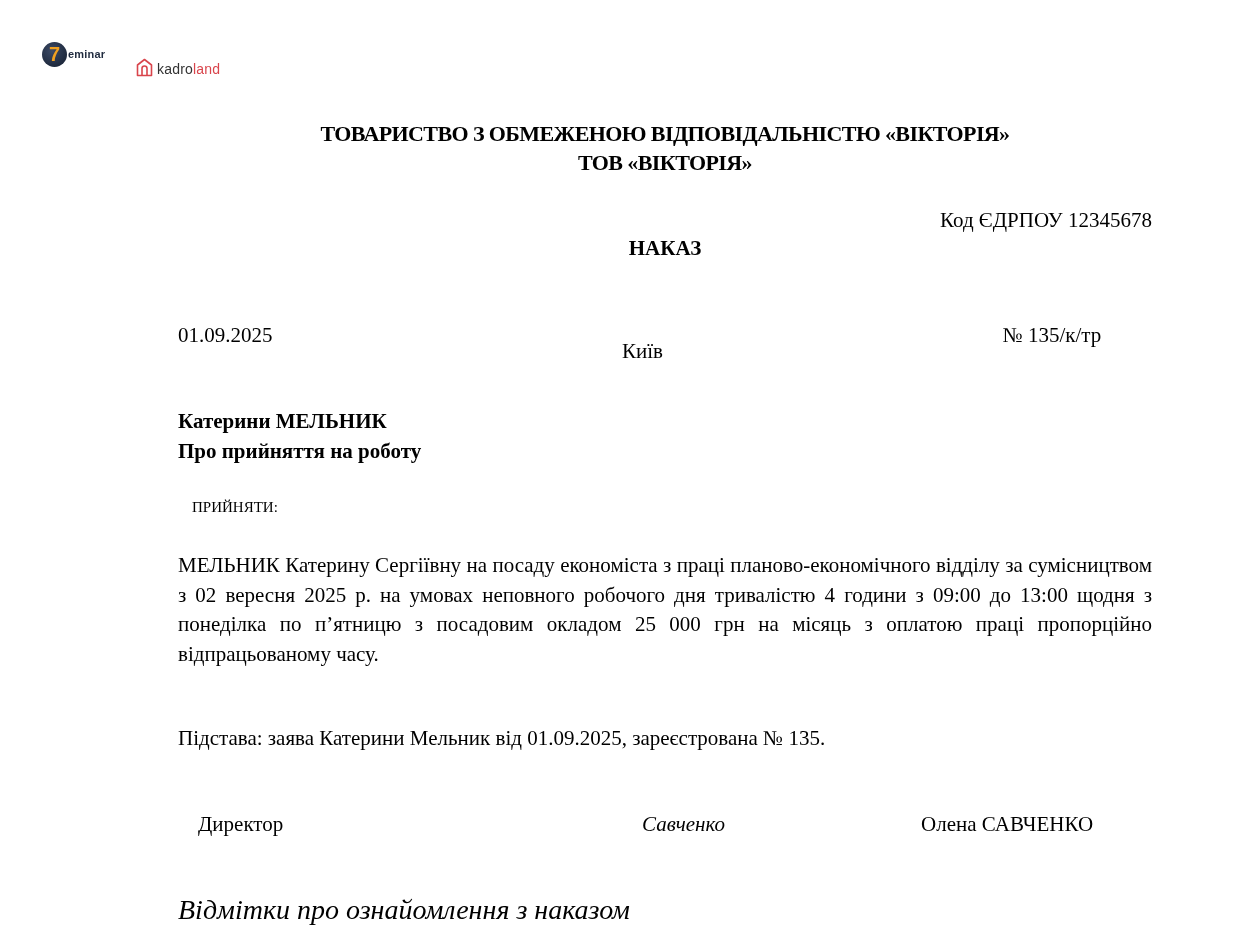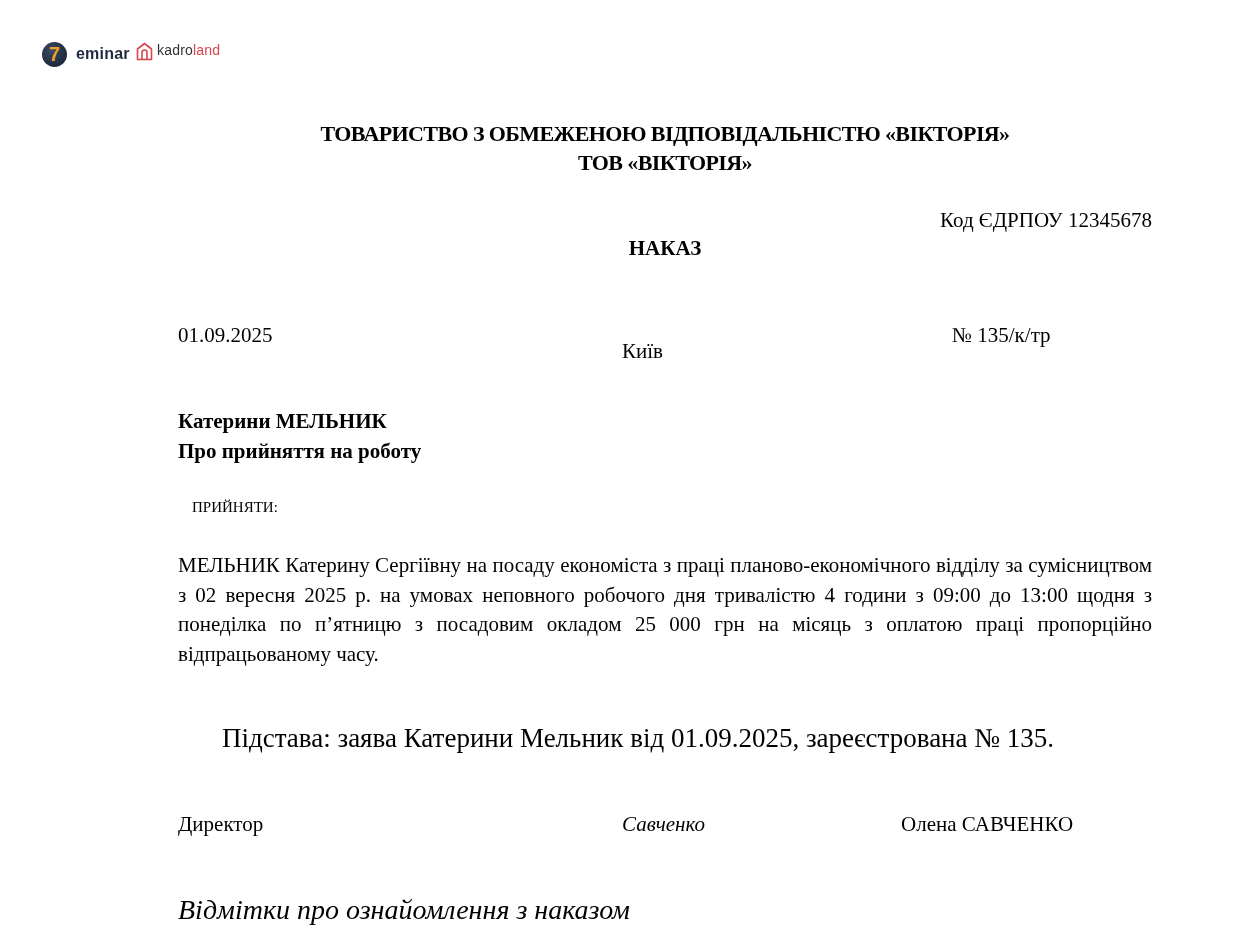--- a/index.html
+++ b/index.html
@@ -28,29 +28,29 @@
       background: radial-gradient(circle at 40% 35%, #3b4a66 0%, #1f2a3e 70%);
       display: flex; align-items: center; justify-content: center;
       color: #f0a020;
       font-family: "Liberation Sans", sans-serif;
       font-weight: bold; font-size: 20px;
       line-height: 1;
     }
     .seven-text {
       font-family: "Liberation Sans", sans-serif;
       font-weight: bold;
-      font-size: 16px;
+      font-size: 11px;
       color: #1f2a3e;
-      margin-left: 9px;
+      margin-left: 1px;
       letter-spacing: 0.2px;
     }
     .logo-kadroland {
-      left: 136px; top: 42px;
+      left: 136px; top: 53px;
       height: 24px;
-      display: flex; align-items: flex-start;
+      display: flex; align-items: flex-end;
     }
     .house-icon {
       width: 17px; height: 19px;
       margin-right: 4px;
     }
     .kadro-text {
       font-family: "Liberation Sans", sans-serif;
       font-size: 14px;
       color: #333;
       letter-spacing: 0.2px;
@@ -88,21 +88,21 @@
     }
 
     
     .meta-row {
       left: 178px; right: 84px; top: 321px;
       display: flex; justify-content: space-between;
       font-size: 21px; line-height: 28px;
     }
     .meta-date { width: 200px; }
     .meta-city { text-align: center; flex: 1; padding-right: 45px; margin-top: 16px; }
-    .meta-number { width: 200px; text-align: left; }
+    .meta-number { width: 200px; text-align: center; }
 
     
     .subject {
       left: 178px; top: 406px;
       font-weight: bold;
       font-size: 21px;
       line-height: 30px;
     }
     .subject div { white-space: nowrap; }
 
@@ -113,26 +113,25 @@
 
     .body-text {
       left: 178px; width: 974px; top: 551px;
       font-size: 21px;
       line-height: 29.5px;
       text-align: justify;
     }
 
     .basis {
       left: 178px; top: 724px;
-      font-size: 27px; line-height: 28px;
+      font-size: 21px; line-height: 28px;
       white-space: nowrap;
-      margin-left: 44px;
     }
 
-    .sign-row { top: 810px; font-size: 21px; line-height: 28px; }
+    .sign-row { top: 810px; font-size: 21px; line-height: 28px; margin-left: 20px; }
     .sign-position { left: 178px; }
     .sign-signature { left: 622px; font-style: italic; }
     .sign-name { left: 901px; white-space: nowrap; }
 
     .ack {
       left: 178px; top: 896px;
       font-size: 28px; line-height: 28px;
       font-style: italic;
     }
   </style>

